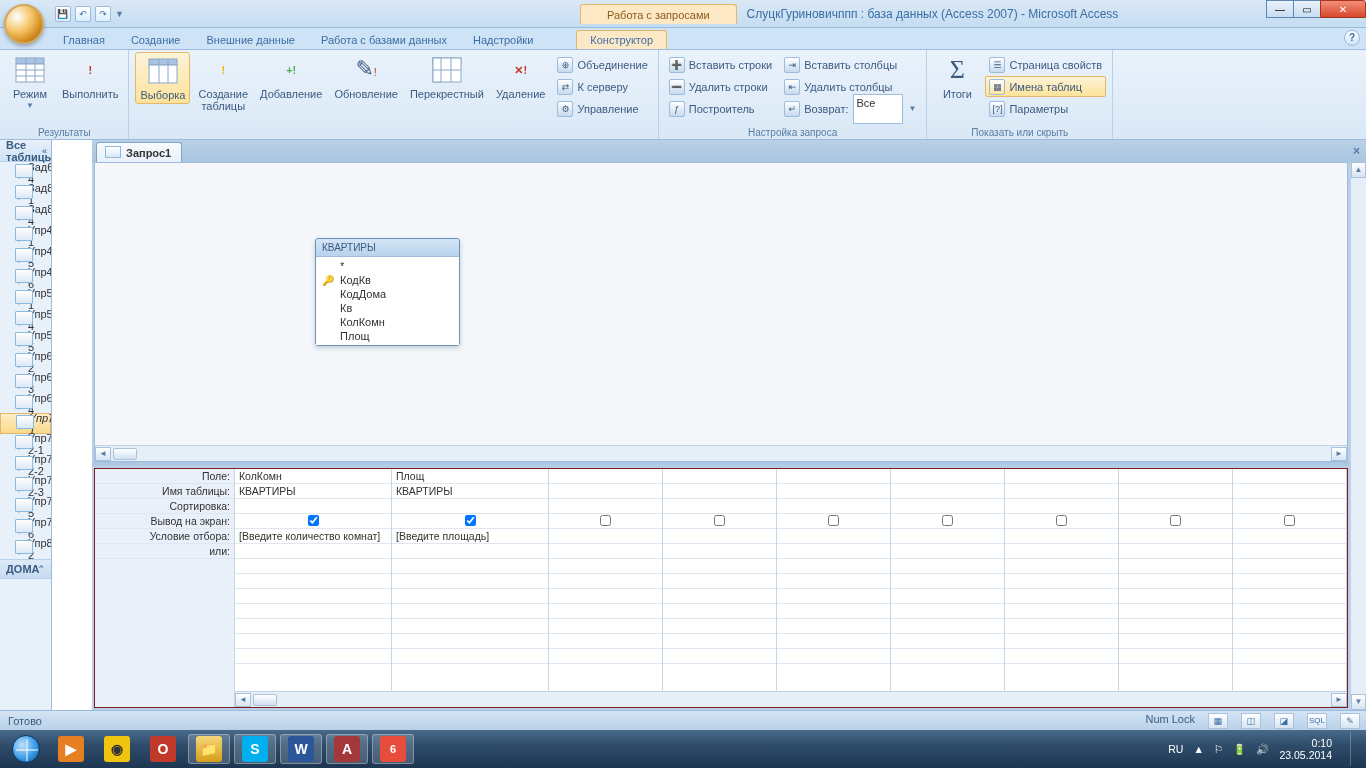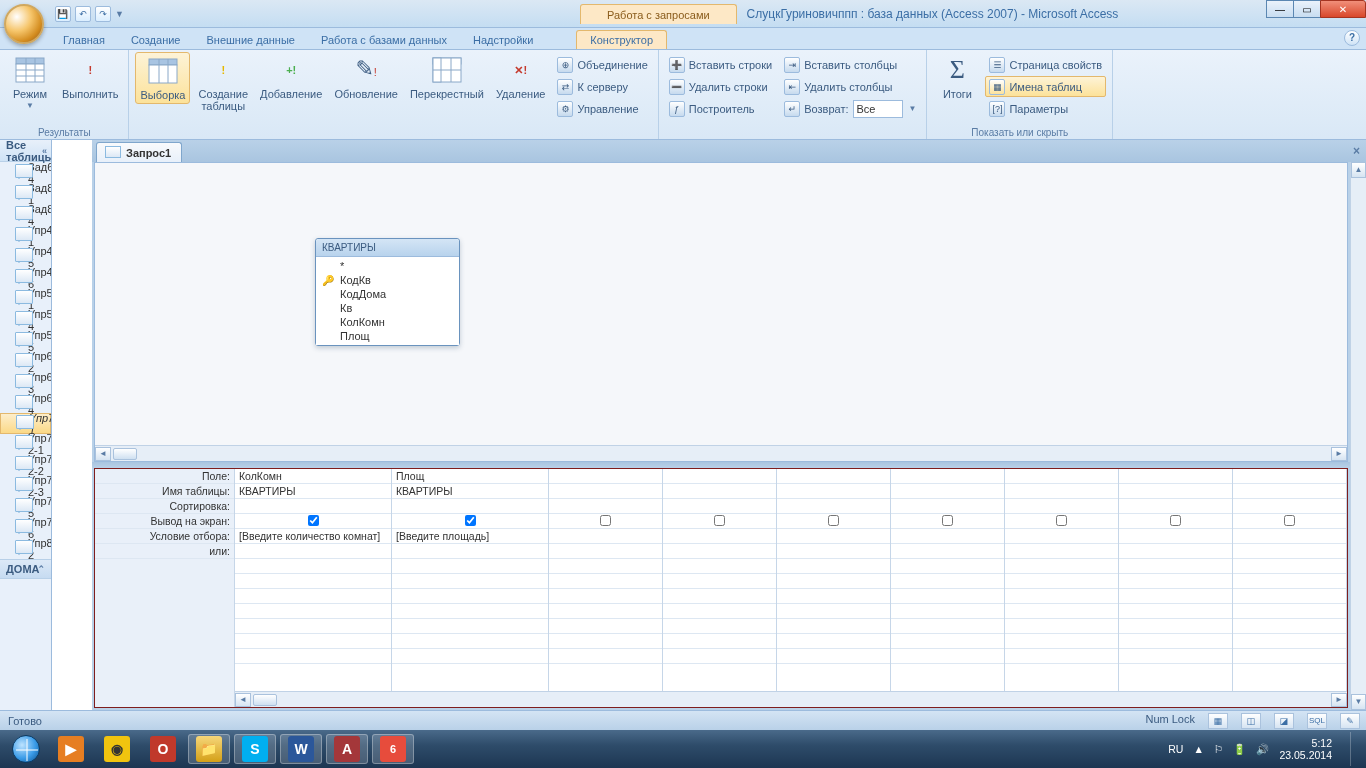--- a/index.html
+++ b/index.html
@@ -29,21 +29,21 @@
 .group-body { display: flex; align-items: flex-start; gap: 4px; flex: 1; }
 .group-label { text-align: center; color: #5a7ca5; font-size: 10px; padding: 2px 0 1px; }
 .bigbtn { display: flex; flex-direction: column; align-items: center; padding: 2px 4px; text-align: center; min-width: 48px; }
 .bigbtn .bic { width: 32px; height: 32px; margin-bottom: 2px; display: flex; align-items: center; justify-content: center; }
 .bigbtn.sel { background: linear-gradient(#fdf3d7,#fce29a); border: 1px solid #e3b86d; border-radius: 3px; }
 .bigbtn span { color: #3b5b80; font-size: 11px; line-height: 12px; }
 .smallrow { display: flex; flex-direction: column; gap: 1px; padding-top: 2px; }
 .smallbtn { display: flex; align-items: center; gap: 4px; height: 21px; padding: 0 4px; color: #3b5b80; font-size: 11px; white-space: nowrap; }
 .smallbtn.sel { background: linear-gradient(#fdf3d7,#fce29a); border: 1px solid #e3b86d; border-radius: 2px; padding: 0 3px; }
 .smallbtn .sic { width: 16px; height: 16px; background: linear-gradient(#fff,#c6daee); border: 1px solid #9cbbdd; border-radius: 2px; display: inline-flex; align-items: center; justify-content: center; font-size: 9px; }
-.ret-box { display: inline-block; width: 50px; height: 18px; background: #fff; border: 1px solid #9cbbdd; font-size: 11px; padding: 0 3px; line-height: 16px; color: #333; }
+.ret-box { display: inline-block; width: 50px; height: 30px; background: #fff; border: 1px solid #9cbbdd; font-size: 11px; padding: 0 3px; line-height: 16px; color: #333; }
 
 
 .grid-ic { width: 32px; height: 32px; }
 .grid-ic rect { fill: #fff; stroke: #8aa8c8; stroke-width: 1; }
 .grid-ic .hdr { fill: #a8c4e2; }
 .bang { font-size: 26px; font-weight: bold; }
 
 
 .main { display: flex; height: calc(100% - 28px - 22px - 90px - 20px - 38px); }
 .nav { width: 205px; background: #e8f0fa; border-right: 1px solid #9cbbdd; display: flex; flex-direction: column; overflow-y: auto; }
@@ -265,20 +265,21 @@
             <span>Удалить столбцы</span>
           </div>
         <div class="smallbtn">
             <span class="sic">↵</span>
             <span>Возврат:</span> 
             <span class="ret-box">Все</span>
             <span style="font-size:8px;color:#5a7ca5;margin-left:2px;">▼</span>
           </div>
       </div>
     </div>
+    <div class="group-label">Настройка запроса</div>
   </div>
 
   <div class="group">
     <div class="group-body">
       <div class="bigbtn">
         <div class="bic">
             <span style="font-size:26px;color:#3b5b80;font-family:serif;">Σ</span>
           </div>
         <span>Итоги</span>
       </div>
@@ -636,18 +637,18 @@
   <div class="tb-ico active">
       <div class="tb-sq" style="background:#e74c3c;font-size:11px;">6</div>
     </div>
   <div class="tray">
     <span>RU</span>
     <span>▲</span>
     <span>⚐</span>
     <span>🔋</span>
     <span>🔊</span>
     <div class="clock">
-      <div>5:12</div>
+      <div>0:10</div>
       <div>23.05.2014</div>
     </div>
     <div class="showdt"></div>
   </div>
 </div>
 
 </body></html>

